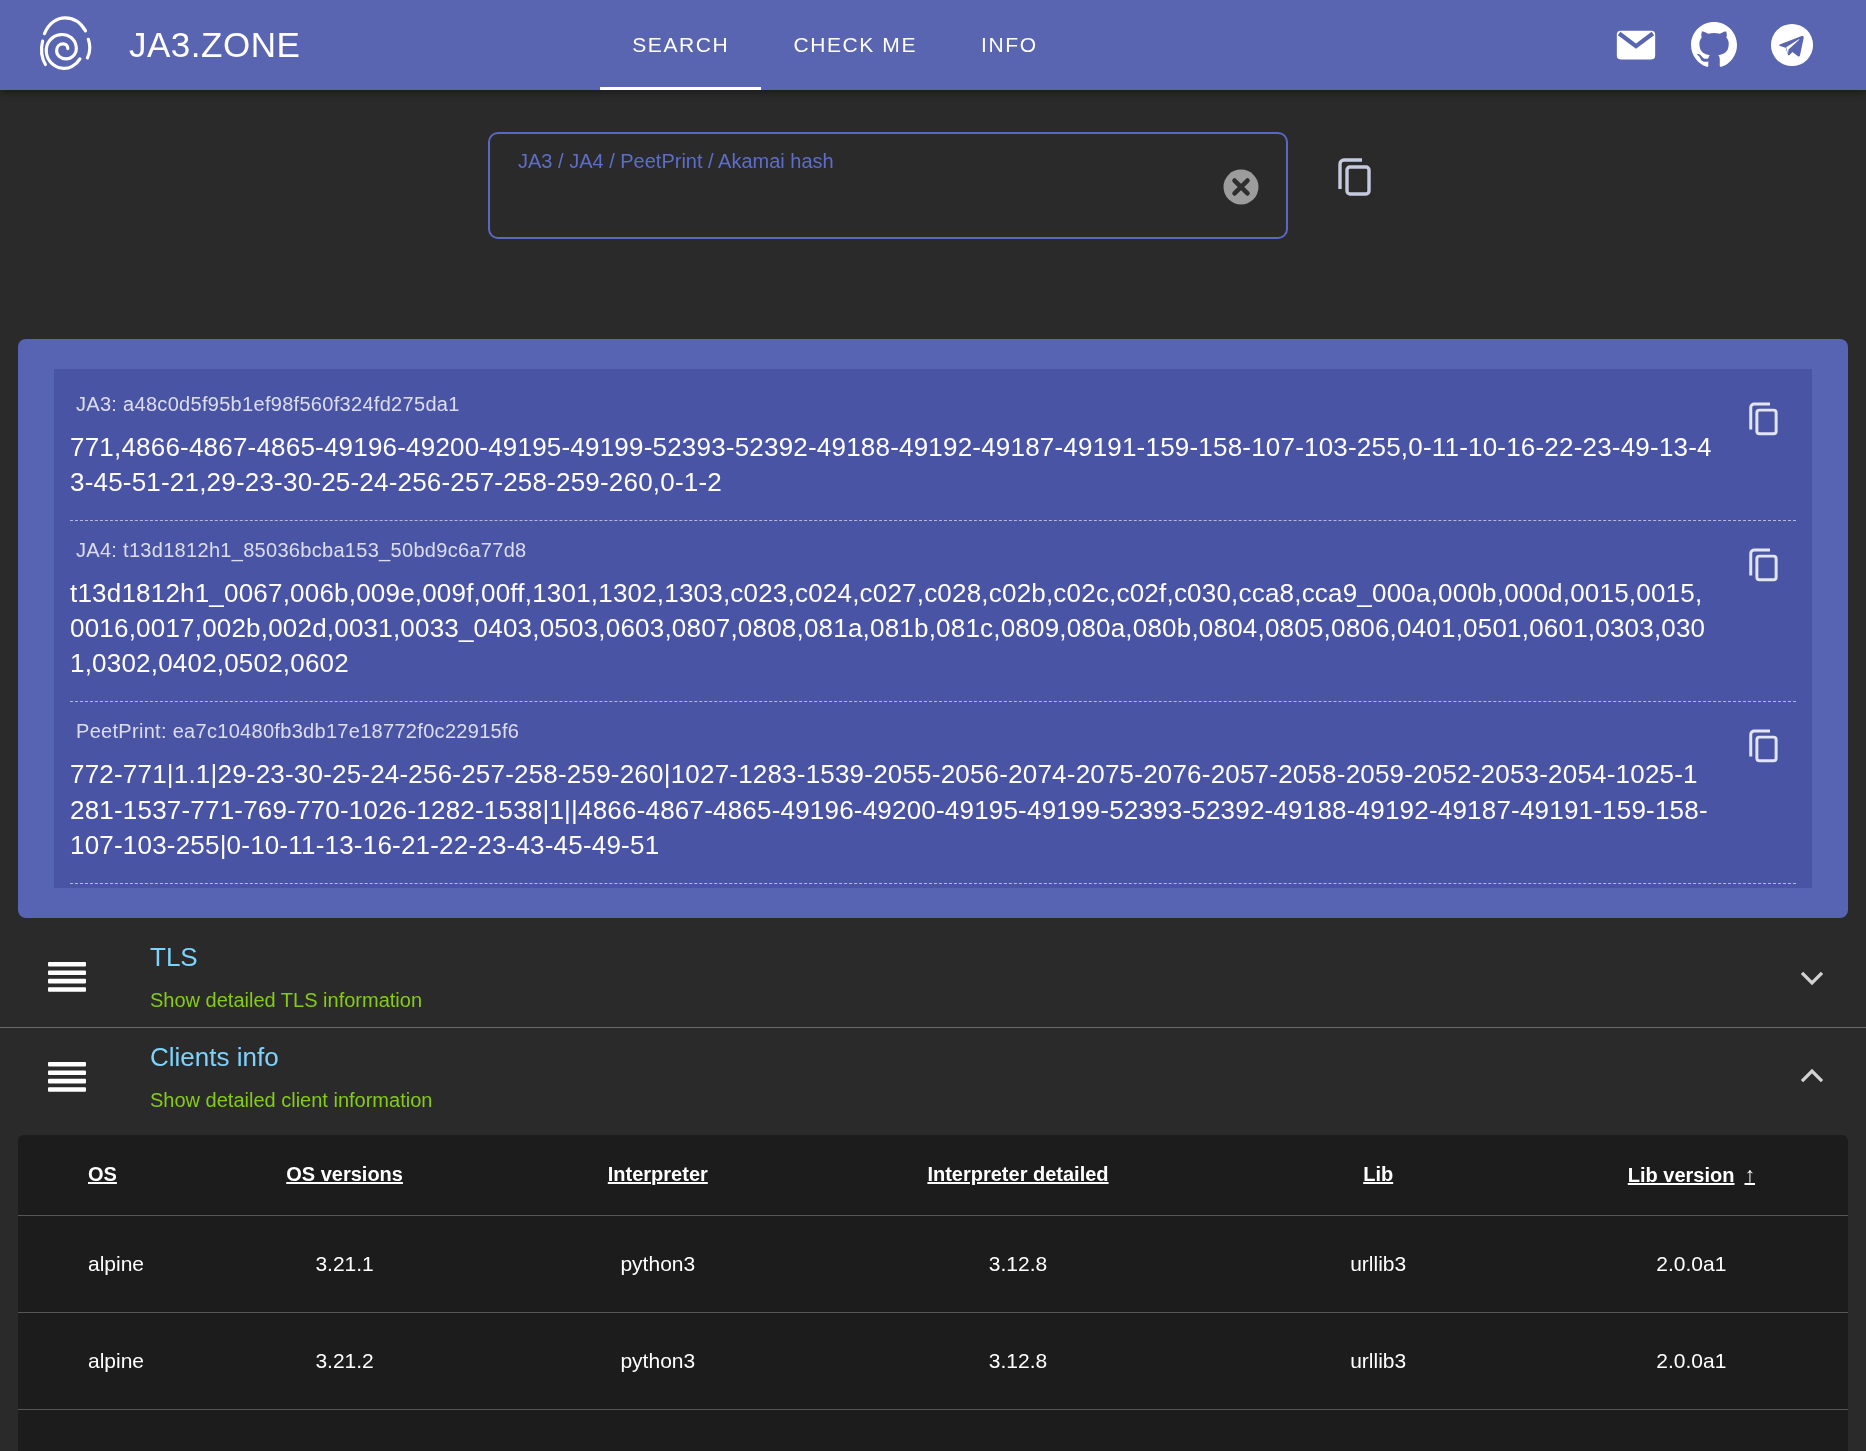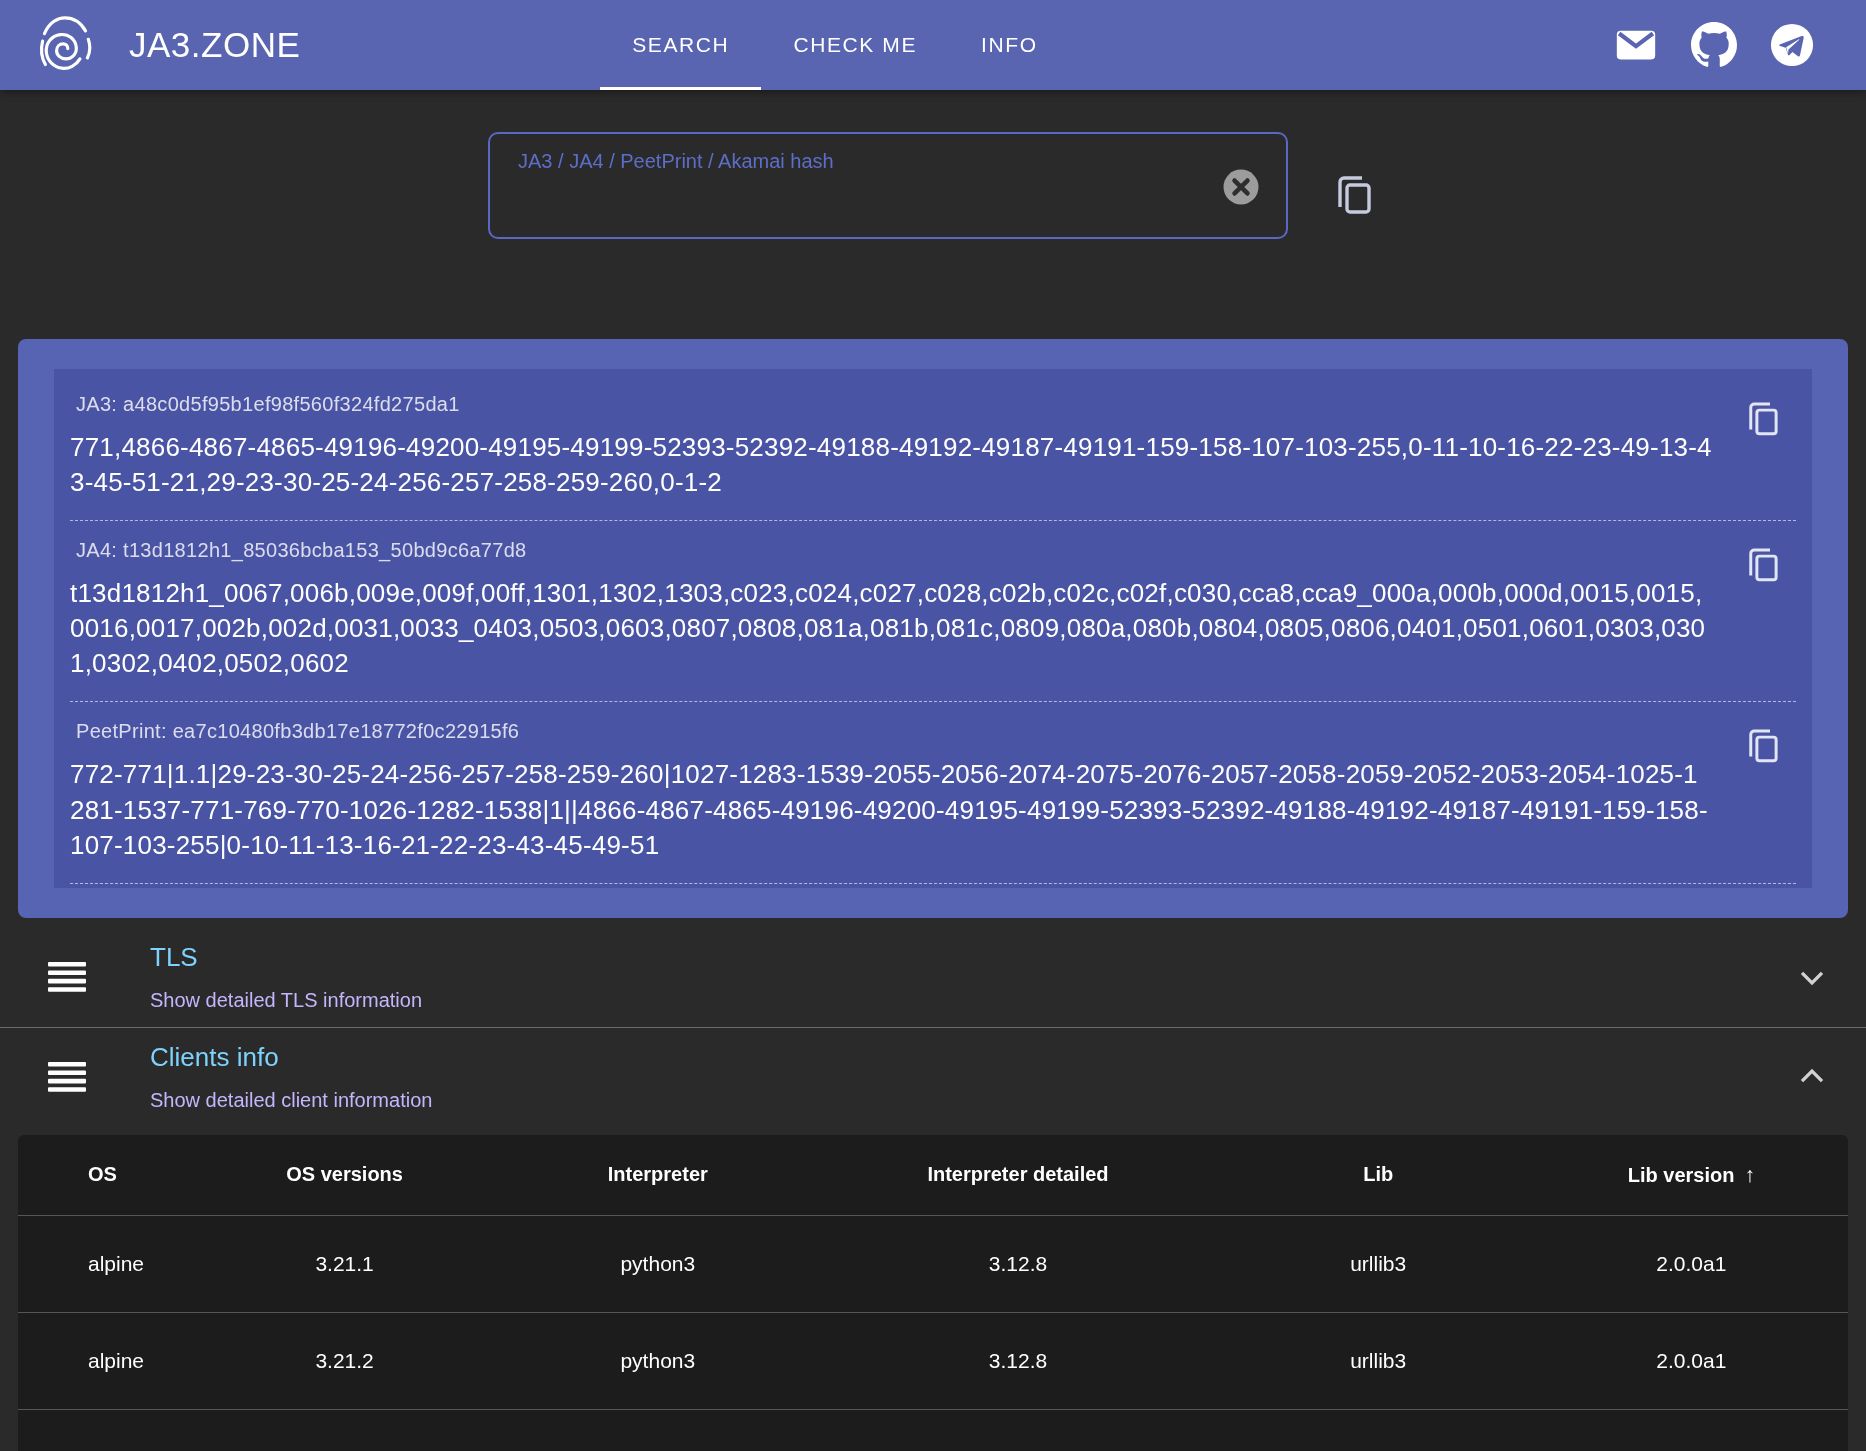--- a/index.html
+++ b/index.html
@@ -36,21 +36,21 @@
     height: 3px; background: #ffffff;
   }
   .nav-icons { display: flex; align-items: center; gap: 32px; padding-right: 14px; }
   .nav-icon { width: 46px; height: 46px; display: flex; align-items: center; justify-content: center; }
 
   
   .search-row {
     padding-top: 42px;
     display: flex;
     justify-content: center;
-    align-items: center;
+    align-items: flex-start;
     gap: 42px;
   }
   .search-box {
     width: 800px; height: 107px;
     border: 2px solid #5a68c4;
     border-radius: 10px;
     padding: 16px 26px 0 28px;
     position: relative;
     background: #2a2a2a;
   }
@@ -90,41 +90,41 @@
   
   .panels { margin-top: 10px; }
   .panel {
     display: flex; align-items: center;
     min-height: 99px;
     padding: 0 34px 0 48px;
     cursor: pointer;
   }
   .panel-icon { width: 38px; margin-right: 64px; display: flex; color: #fff; }
   .panel-title { font-size: 26px; color: #7dd3fc; }
-  .panel-sub { font-size: 20px; color: #c4b5fd; margin-top: 16px; }
+  .panel-sub { font-size: 20px; color: #84cc16; margin-top: 16px; }
   .panel-chevron { margin-left: auto; display: flex; color: #d2d2d2; }
   .panel-divider { border-top: 1px solid #6a6a6a; }
 
   
   .table {
     margin: 8px 18px 0;
     background: #1c1c1c;
     border-radius: 6px 6px 0 0;
   }
   .trow {
     display: grid;
     grid-template-columns: 170px 1fr 1fr 1.3fr 1fr 1fr;
     align-items: center;
   }
   .trow.thead { height: 80px; }
   .trow.tdata { height: 97px; border-top: 1px solid #565656; }
   .trow.partial { height: 60px; border-top: 1px solid #565656; }
   .cell { text-align: center; font-size: 21px; color: #fff; }
   .cell.c0 { text-align: left; padding-left: 70px; }
-  .th { font-size: 20px; font-weight: 700; cursor: pointer; }
+  .th { font-size: 20px; font-weight: 700; cursor: pointer; text-decoration: underline; }
   .sort { font-size: 21px; font-weight: 400; margin-left: 10px; }
 </style>
 </head>
 <body>
 
 <header class="navbar">
   <div class="brand">
     <span>
       <svg width="56" height="60" viewBox="0 0 60 62" fill="none" stroke="#ffffff" stroke-width="3.4" stroke-linecap="round">
         <path d="M8 21 C13 9 22 4 30 4 c9 0 17 5 22 14"></path>

